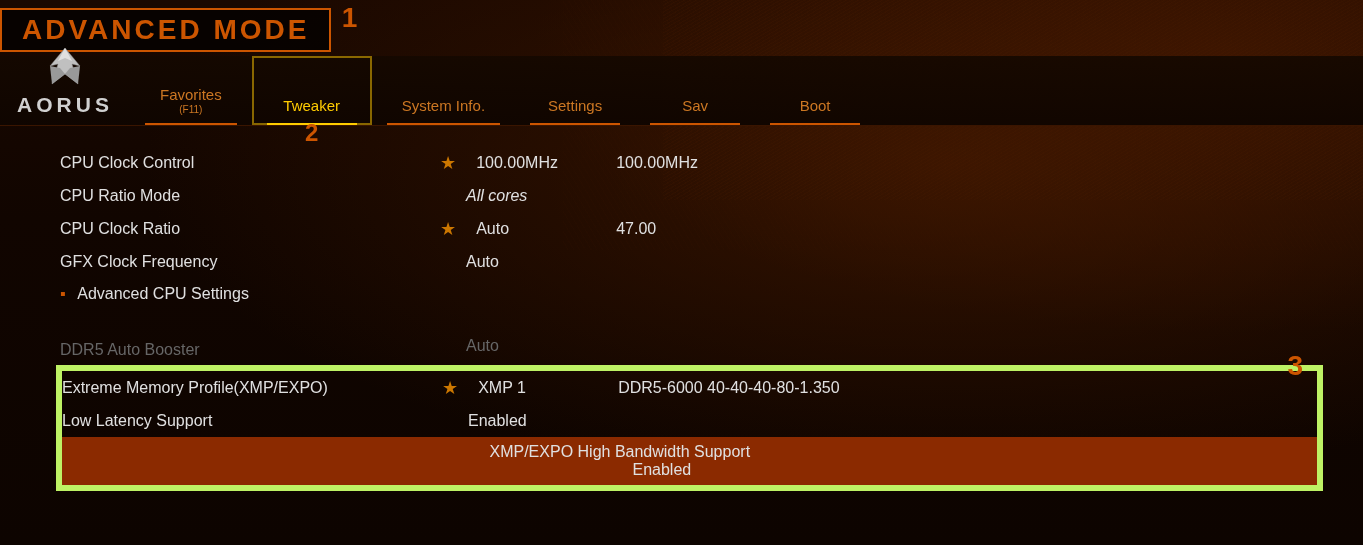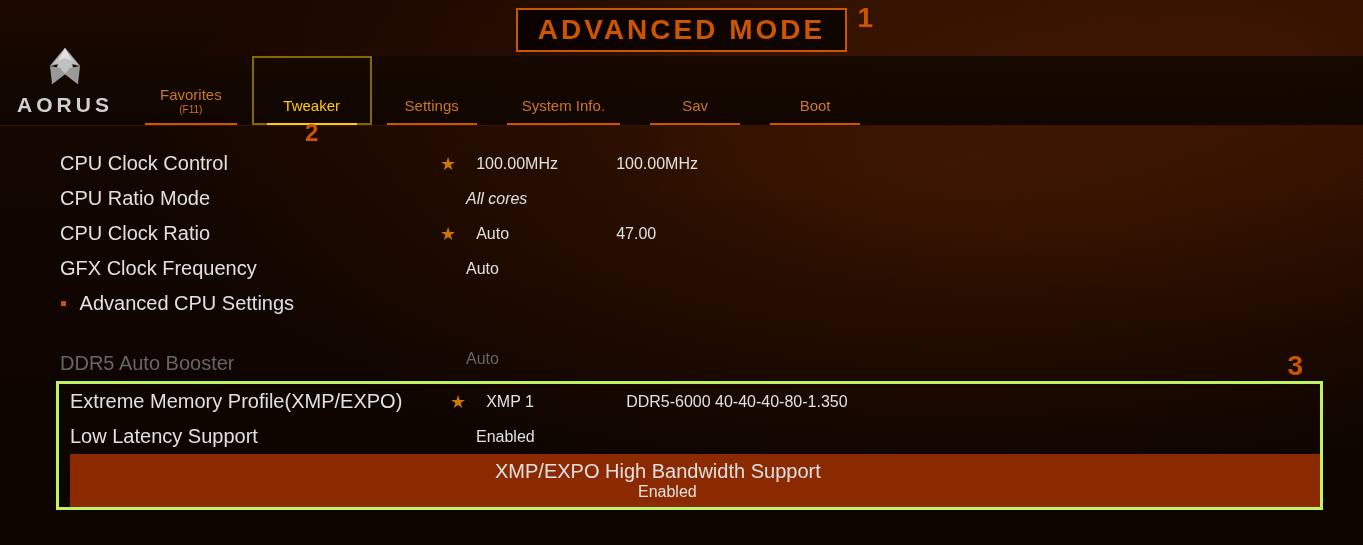--- a/index.html
+++ b/index.html
@@ -56,21 +56,20 @@
         rgba(60,20,0,0.1) 4px,
         rgba(60,20,0,0.1) 5px
       );
     }
 
     
     .top-bar {
       position: relative;
       z-index: 2;
       display: flex;
-      justify-content: center;
       align-items: center;
       padding: 8px 0 4px;
     }
 
     .advanced-mode-badge {
       border: 2px solid #cc5500;
       padding: 4px 20px;
       background: rgba(0,0,0,0.7);
       position: relative;
     }
@@ -221,21 +220,21 @@
       flex-direction: column;
     }
 
     .settings-row.dimmed .setting-name {
       color: #666;
       margin-top: 9px;
     }
 
     .setting-name {
       color: #e0e0e0;
-      font-size: 20px;
+      font-size: 16px;
       width: 380px;
       flex-shrink: 0;
     }
 
     .setting-value {
       color: #e0e0e0;
       font-size: 16px;
       display: flex;
       align-items: center;
       gap: 20px;
@@ -255,24 +254,23 @@
       color: #e0e0e0;
     }
 
     
     .section-gap {
       height: 16px;
     }
 
     
     .bordered-section {
-      border: 3px solid #bef264;
+      border: 6px solid #bef264;
       margin-left: -4px;
       margin-right: 40px;
-      padding-left: 11px;
     }
 
     .bordered-section .settings-row:last-child {
       background: #8b2a00;
     }
 
     
     .corner-number-3 {
       position: absolute;
       right: 60px;
@@ -317,26 +315,26 @@
       <div class="nav-underline"></div>
     </div>
 
     <div class="nav-item active" style="position:relative;">
       <div class="nav-item-label">Tweaker</div>
       <div class="nav-underline"></div>
       <span class="tab-number">2</span>
     </div>
 
     <div class="nav-item">
+      <div class="nav-item-label">System Info.</div>
+      <div class="nav-underline"></div>
+    </div>
+
+    <div class="nav-item">
       <div class="nav-item-label">Settings</div>
-      <div class="nav-underline"></div>
-    </div>
-
-    <div class="nav-item">
-      <div class="nav-item-label">System Info.</div>
       <div class="nav-underline"></div>
     </div>
 
     <div class="nav-item">
       <div class="nav-item-label">Sav</div>
       <div class="nav-underline"></div>
     </div>
 
     <div class="nav-item">
       <div class="nav-item-label">Boot</div>

